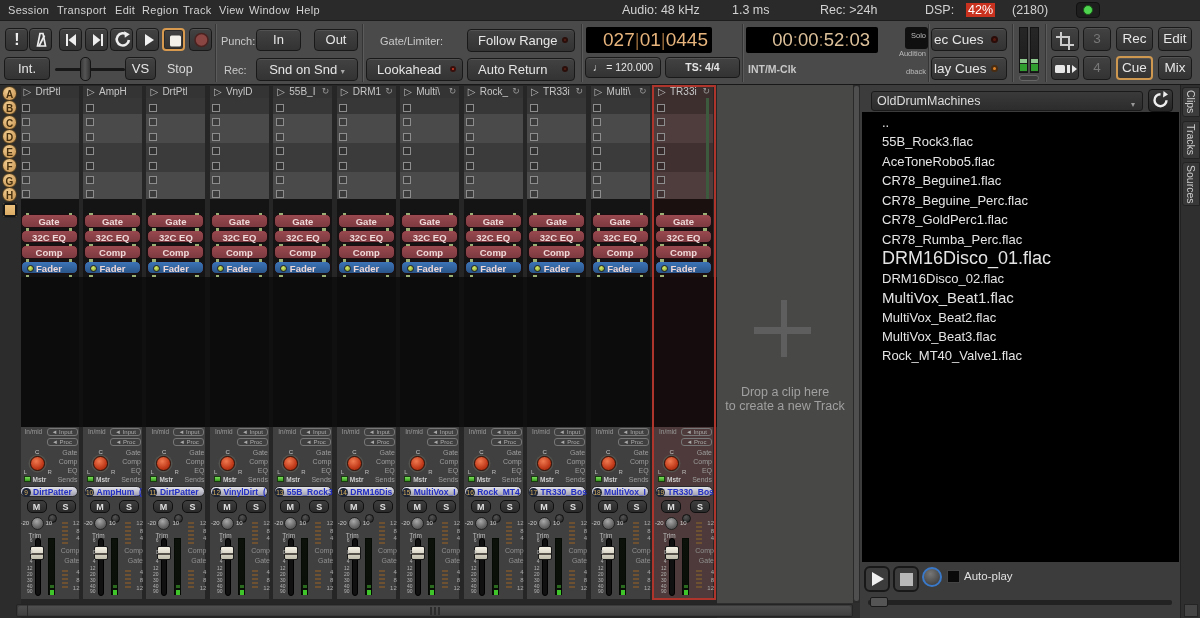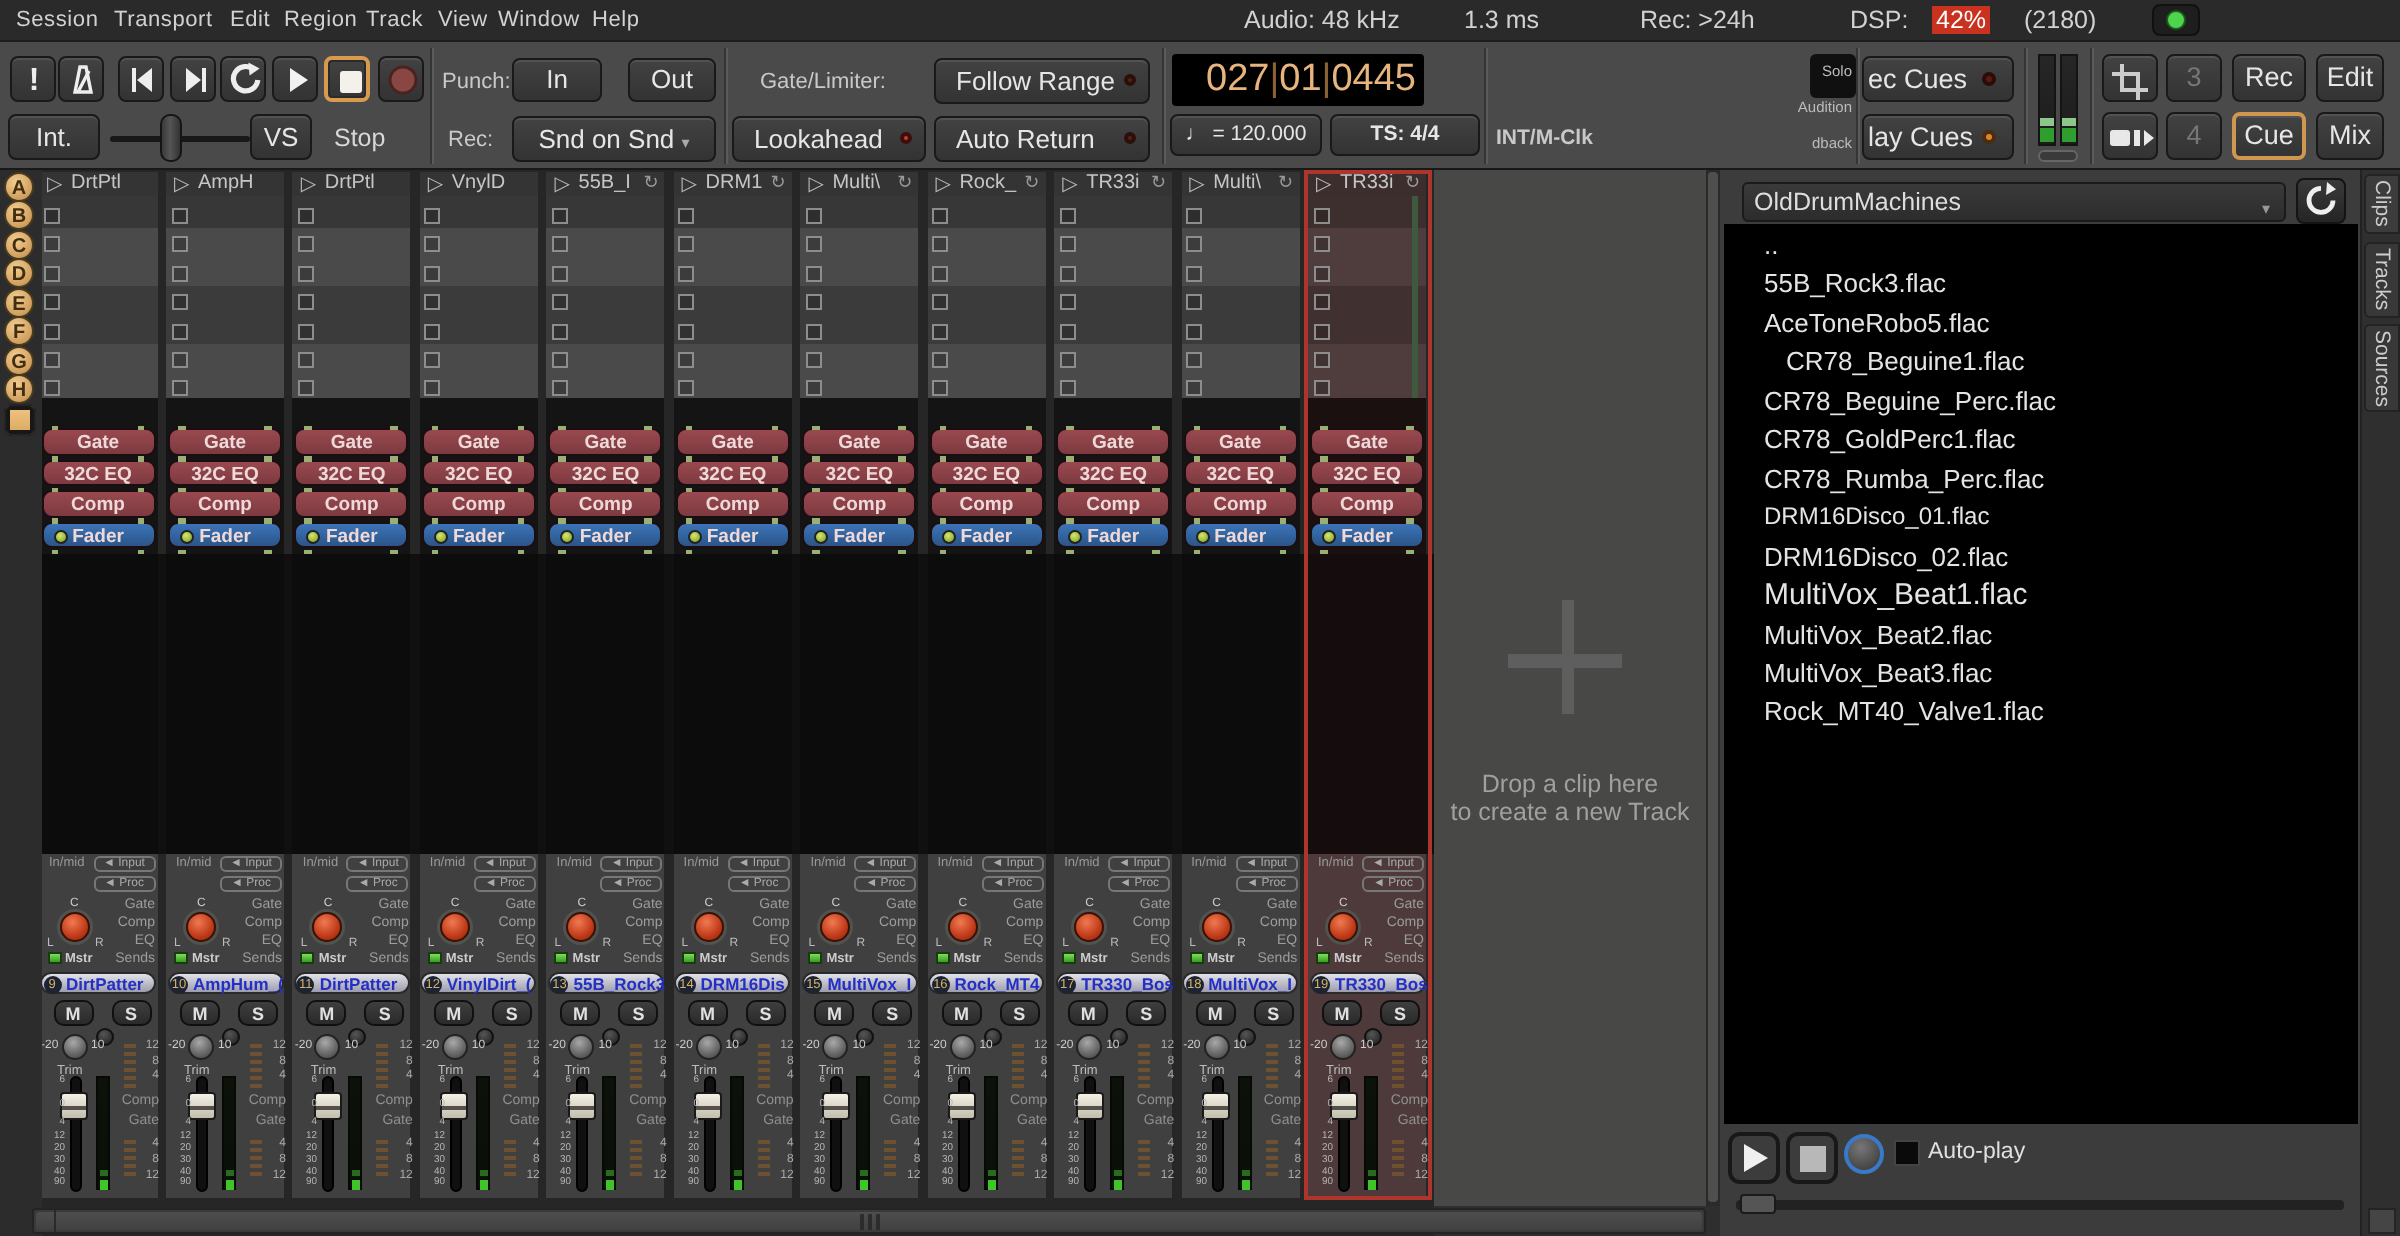--- a/index.html
+++ b/index.html
@@ -1046,20 +1046,21 @@
       <div class="a sep" style="left:362px;top:3px;height:58px"></div>
       <div class="a tl" style="left:380px;top:14px">Gate/Limiter:</div>
       <div class="a btn" style="left:366px;top:37px;width:97px;height:23px;font-size:13px;line-height:21px;text-align:left;padding-left:10px">Lookahead<span class="a dot" style="right:6px;top:7px;width:6px;height:6px;background:#d23b28;border-color:#3a100c"></span></div>
       <div class="a btn" style="left:467px;top:8px;width:108px;height:23px;font-size:13px;line-height:21px;text-align:left;padding-left:10px">Follow Range<span class="a dot" style="right:6px;top:7px;width:6px;height:6px;background:#5a2016;border-color:#2a0f0a"></span></div>
       <div class="a btn" style="left:467px;top:37px;width:108px;height:23px;font-size:13px;line-height:21px;text-align:left;padding-left:10px">Auto Return<span class="a dot" style="right:6px;top:7px;width:6px;height:6px;background:#5a2016;border-color:#2a0f0a"></span></div>
       <div class="a sep" style="left:581px;top:3px;height:58px"></div>
       <div class="a" style="left:586px;top:6px;width:126px;height:26px;background:#000;border-radius:2px;text-align:right;padding-right:4px;font-size:19px;line-height:26px;color:#e6b47c">027<span style="color:#8a6136">|</span>01<span style="color:#8a6136">|</span>0445</div>
       <div class="a btn" style="left:585px;top:36px;width:76px;height:21px;font-size:10.5px;line-height:19px">♩ = 120.000</div>
       <div class="a btn" style="left:665px;top:36px;width:75px;height:21px;font-size:10.5px;line-height:19px;font-weight:bold">TS: 4/4</div>
       <div class="a sep" style="left:742px;top:3px;height:58px"></div>
+      <div class="a" style="left:746px;top:6px;width:132px;height:26px;background:#000;border-radius:2px;text-align:right;padding-right:8px;font-size:18.5px;line-height:26px;color:#dcc09a">00<span style="color:#8a7050">:</span>00<span style="color:#8a7050">:</span>52<span style="color:#8a7050">:</span>03</div>
       <div class="a" style="left:748px;top:42px;font-size:10.5px;font-weight:bold;color:#c8c8c8">INT/M-Clk</div>
       <div class="a" style="left:905px;top:6px;width:23px;height:22px;background:#101010;border-radius:3px"></div>
       <div class="a" style="left:884px;top:10px;width:42px;text-align:right;font-size:7.5px;color:#bbb">Solo</div>
       <div class="a" style="left:884px;top:28px;width:42px;text-align:right;font-size:7.5px;color:#bbb">Audition</div>
       <div class="a" style="left:884px;top:46px;width:42px;text-align:right;font-size:7.5px;color:#bbb">dback</div>
       <div class="a sep" style="left:928px;top:3px;height:58px"></div>
       <div class="a btn" style="left:931px;top:7px;width:76px;height:23px;font-size:13.5px;line-height:21px;text-align:left;padding-left:2px">ec Cues<span class="a dot" style="right:8px;top:7px;width:7px;height:7px;background:#5a1a10;border-color:#2a0c08"></span></div>
       <div class="a btn" style="left:931px;top:36px;width:76px;height:23px;font-size:13.5px;line-height:21px;text-align:left;padding-left:2px">lay Cues<span class="a dot" style="right:8px;top:7px;width:7px;height:7px;background:#e08428;border-color:#4a2c10"></span></div>
       <div class="a sep" style="left:1012px;top:3px;height:58px"></div>
       <div class="a" style="left:1019px;top:6px;width:9px;height:46px;background:linear-gradient(#262626,#1c1c1c);border:1px solid #141414">
@@ -1116,25 +1117,25 @@
       <div class="a" style="left:288px;top:4px;width:25px;height:23px;background:linear-gradient(#3a3a3a,#252525);border:1px solid #141414;border-radius:4px">
         <svg width="23" height="21" viewBox="0 0 23 21" style="display:block">
           <path d="M11.5 4.2 a6 6 0 1 0 6 6" stroke="#eee" stroke-width="2.4" fill="none"></path>
           <path d="M14.5 1 L19 4.6 L14 7.5 Z" fill="#eee"></path>
         </svg>
       </div>
       <div class="a" style="left:2px;top:27px;width:317px;height:450px;background:#000;overflow:hidden">
         <div class="a" style="left:20px;top:1px;height:19px;color:#e4e4e4;font-size:13px;line-height:19px;white-space:nowrap">..</div>
         <div class="a" style="left:20px;top:20px;height:19px;color:#e4e4e4;font-size:13px;line-height:19px;white-space:nowrap">55B_Rock3.flac</div>
         <div class="a" style="left:20px;top:40px;height:19px;color:#e4e4e4;font-size:13px;line-height:19px;white-space:nowrap">AceToneRobo5.flac</div>
-        <div class="a" style="left:31px;top:59px;height:19px;color:#e4e4e4;font-size:13px;line-height:19px;white-space:nowrap">CR78_Beguine1.flac</div>
+        <div class="a" style="left:20px;top:59px;height:19px;color:#e4e4e4;font-size:13px;line-height:19px;white-space:nowrap">CR78_Beguine1.flac</div>
         <div class="a" style="left:20px;top:79px;height:19px;color:#e4e4e4;font-size:13px;line-height:19px;white-space:nowrap">CR78_Beguine_Perc.flac</div>
         <div class="a" style="left:20px;top:98px;height:19px;color:#e4e4e4;font-size:13px;line-height:19px;white-space:nowrap">CR78_GoldPerc1.flac</div>
         <div class="a" style="left:20px;top:118px;height:19px;color:#e4e4e4;font-size:13px;line-height:19px;white-space:nowrap">CR78_Rumba_Perc.flac</div>
-        <div class="a" style="left:20px;top:137px;height:19px;color:#e4e4e4;font-size:12px;line-height:19px;white-space:nowrap">DRM16Disco_01.flac</div>
+        <div class="a" style="left:20px;top:137px;height:19px;color:#e4e4e4;font-size:18px;line-height:19px;white-space:nowrap">DRM16Disco_01.flac</div>
         <div class="a" style="left:20px;top:157px;height:19px;color:#e4e4e4;font-size:13px;line-height:19px;white-space:nowrap">DRM16Disco_02.flac</div>
         <div class="a" style="left:20px;top:176px;height:19px;color:#e4e4e4;font-size:15px;line-height:19px;white-space:nowrap">MultiVox_Beat1.flac</div>
         <div class="a" style="left:20px;top:196px;height:19px;color:#e4e4e4;font-size:13px;line-height:19px;white-space:nowrap">MultiVox_Beat2.flac</div>
         <div class="a" style="left:20px;top:215px;height:19px;color:#e4e4e4;font-size:13px;line-height:19px;white-space:nowrap">MultiVox_Beat3.flac</div>
         <div class="a" style="left:20px;top:234px;height:19px;color:#e4e4e4;font-size:13px;line-height:19px;white-space:nowrap">Rock_MT40_Valve1.flac</div>
       </div>
       <div class="a" style="left:4px;top:481px;width:26px;height:26px;background:#3c3c3c;border:2px solid #181818;border-radius:6px">
         <div style="width:0;height:0;border-left:12px solid #f0f0f0;border-top:7px solid rgba(0,0,0,0);border-bottom:7px solid rgba(0,0,0,0);margin:4px 0 0 6px"></div>
       </div>
       <div class="a" style="left:33px;top:481px;width:26px;height:26px;background:#3c3c3c;border:2px solid #181818;border-radius:6px">

